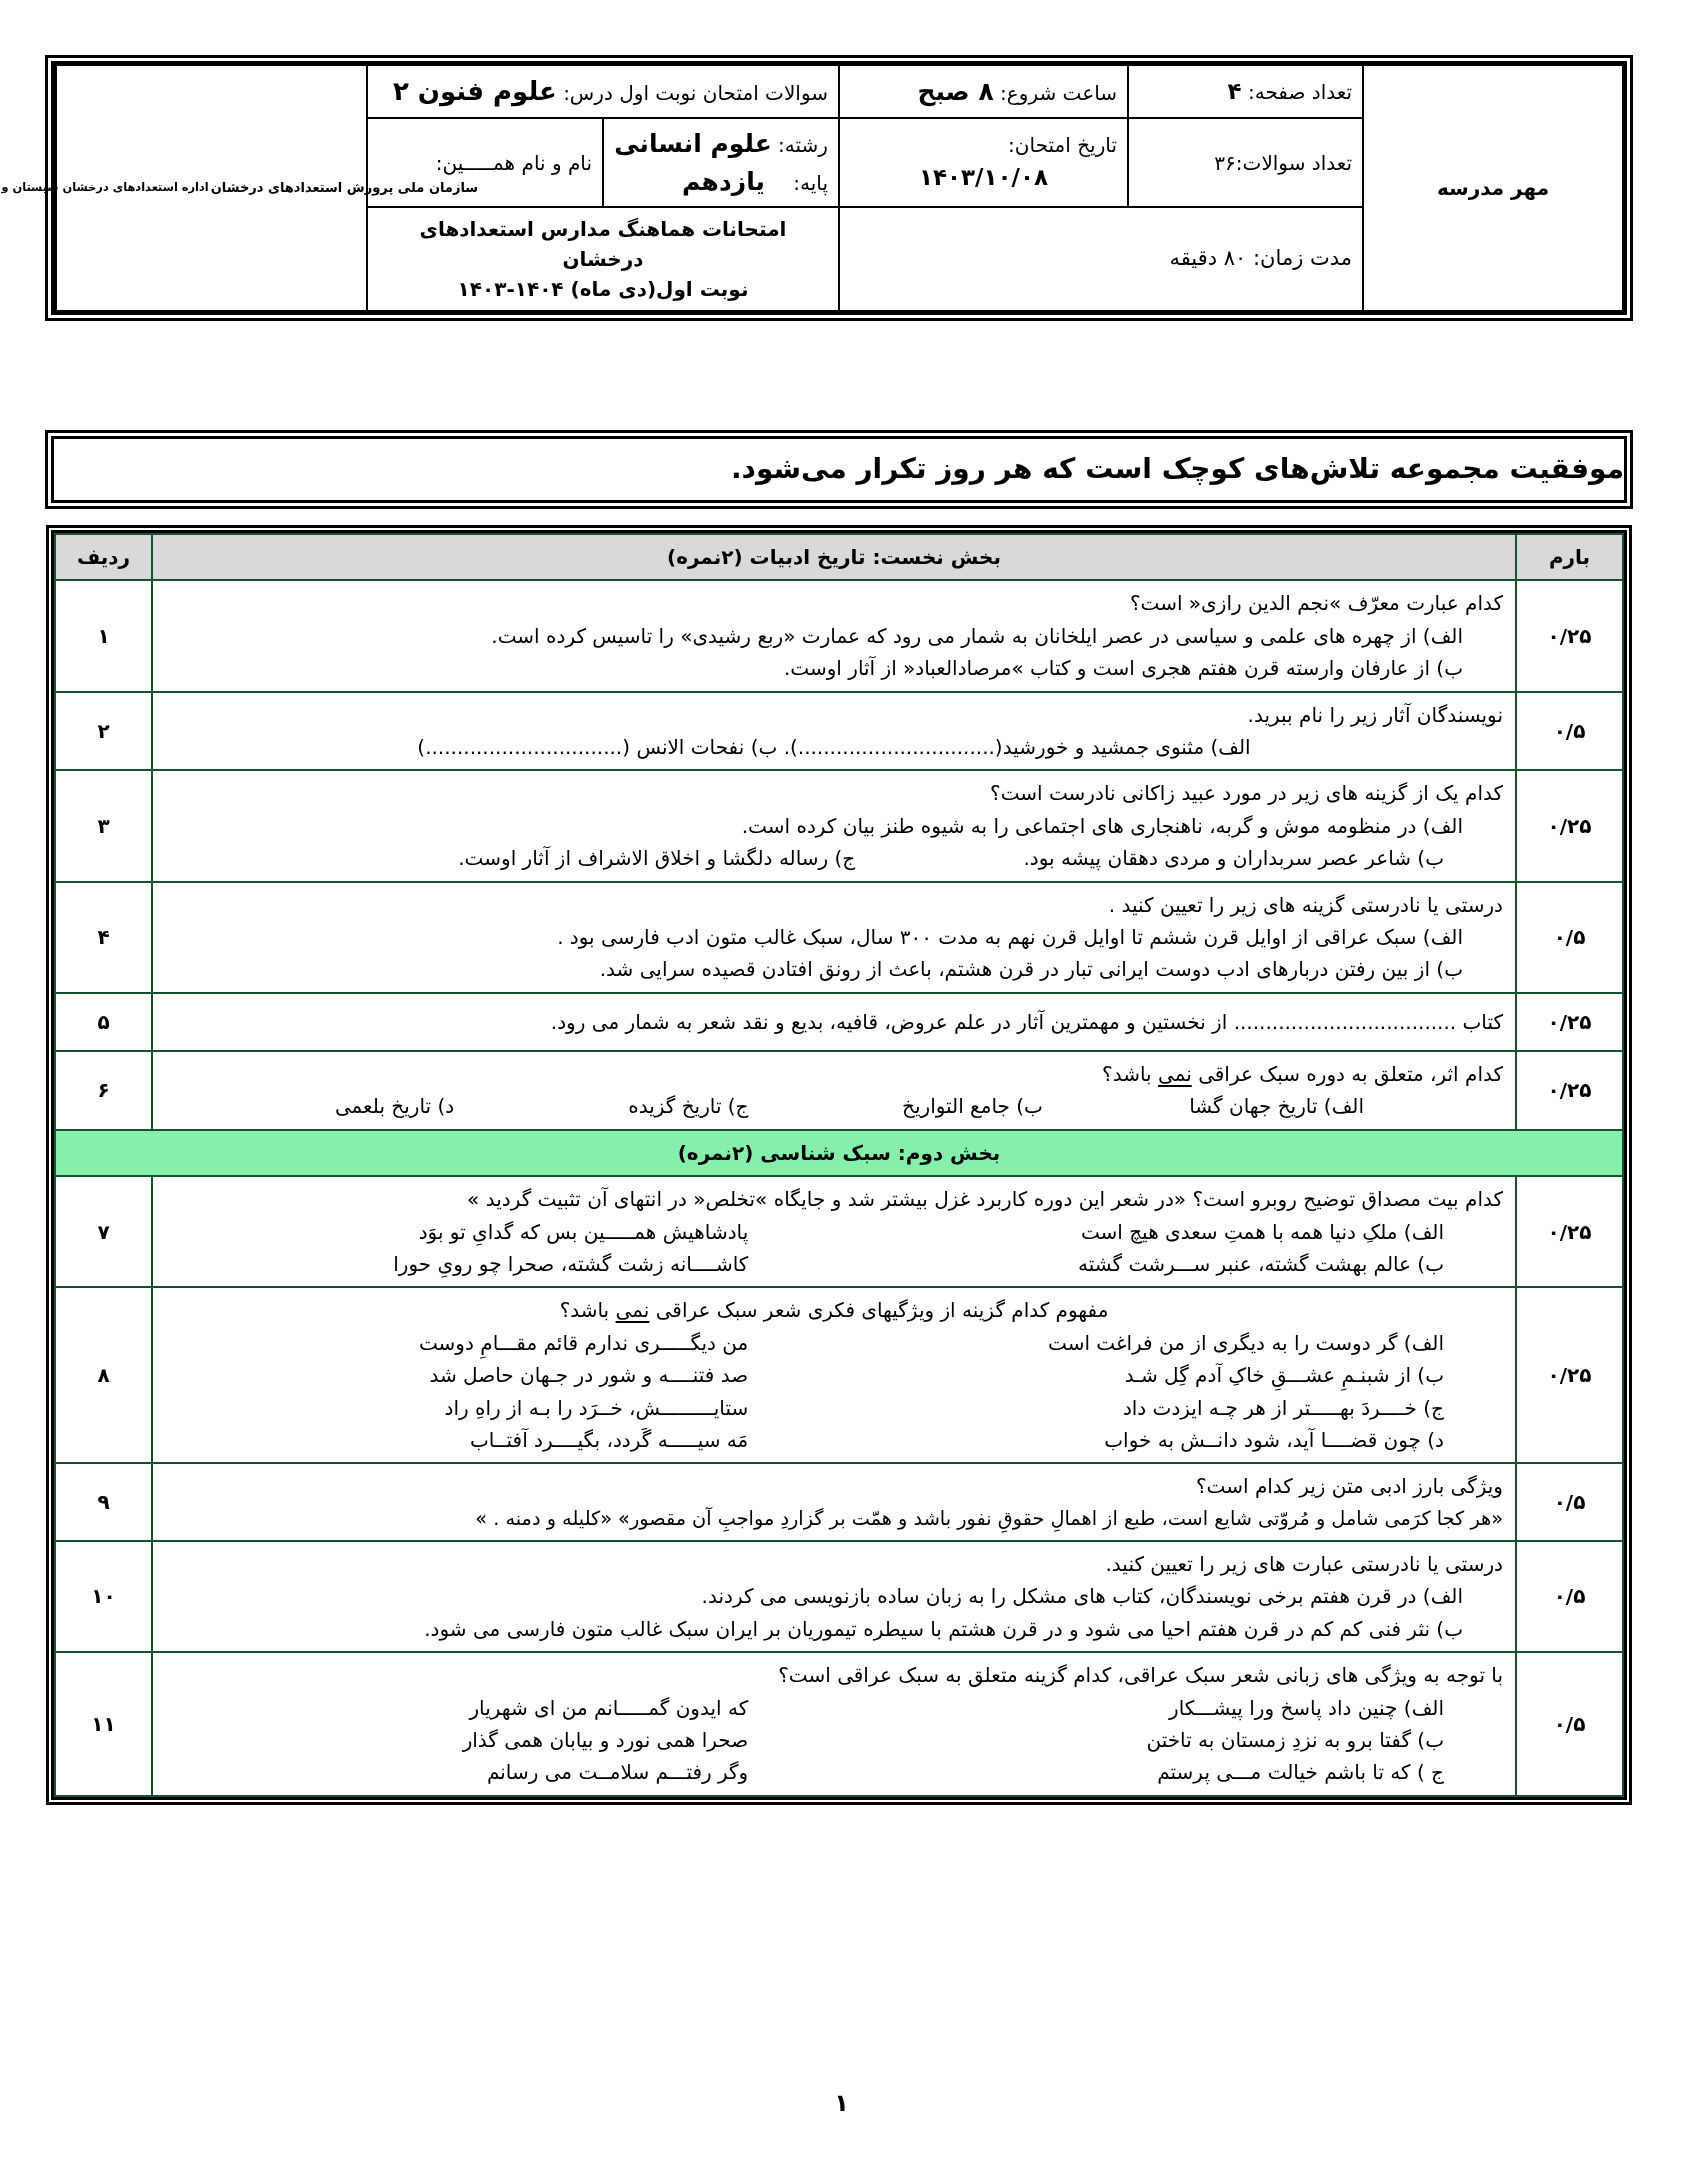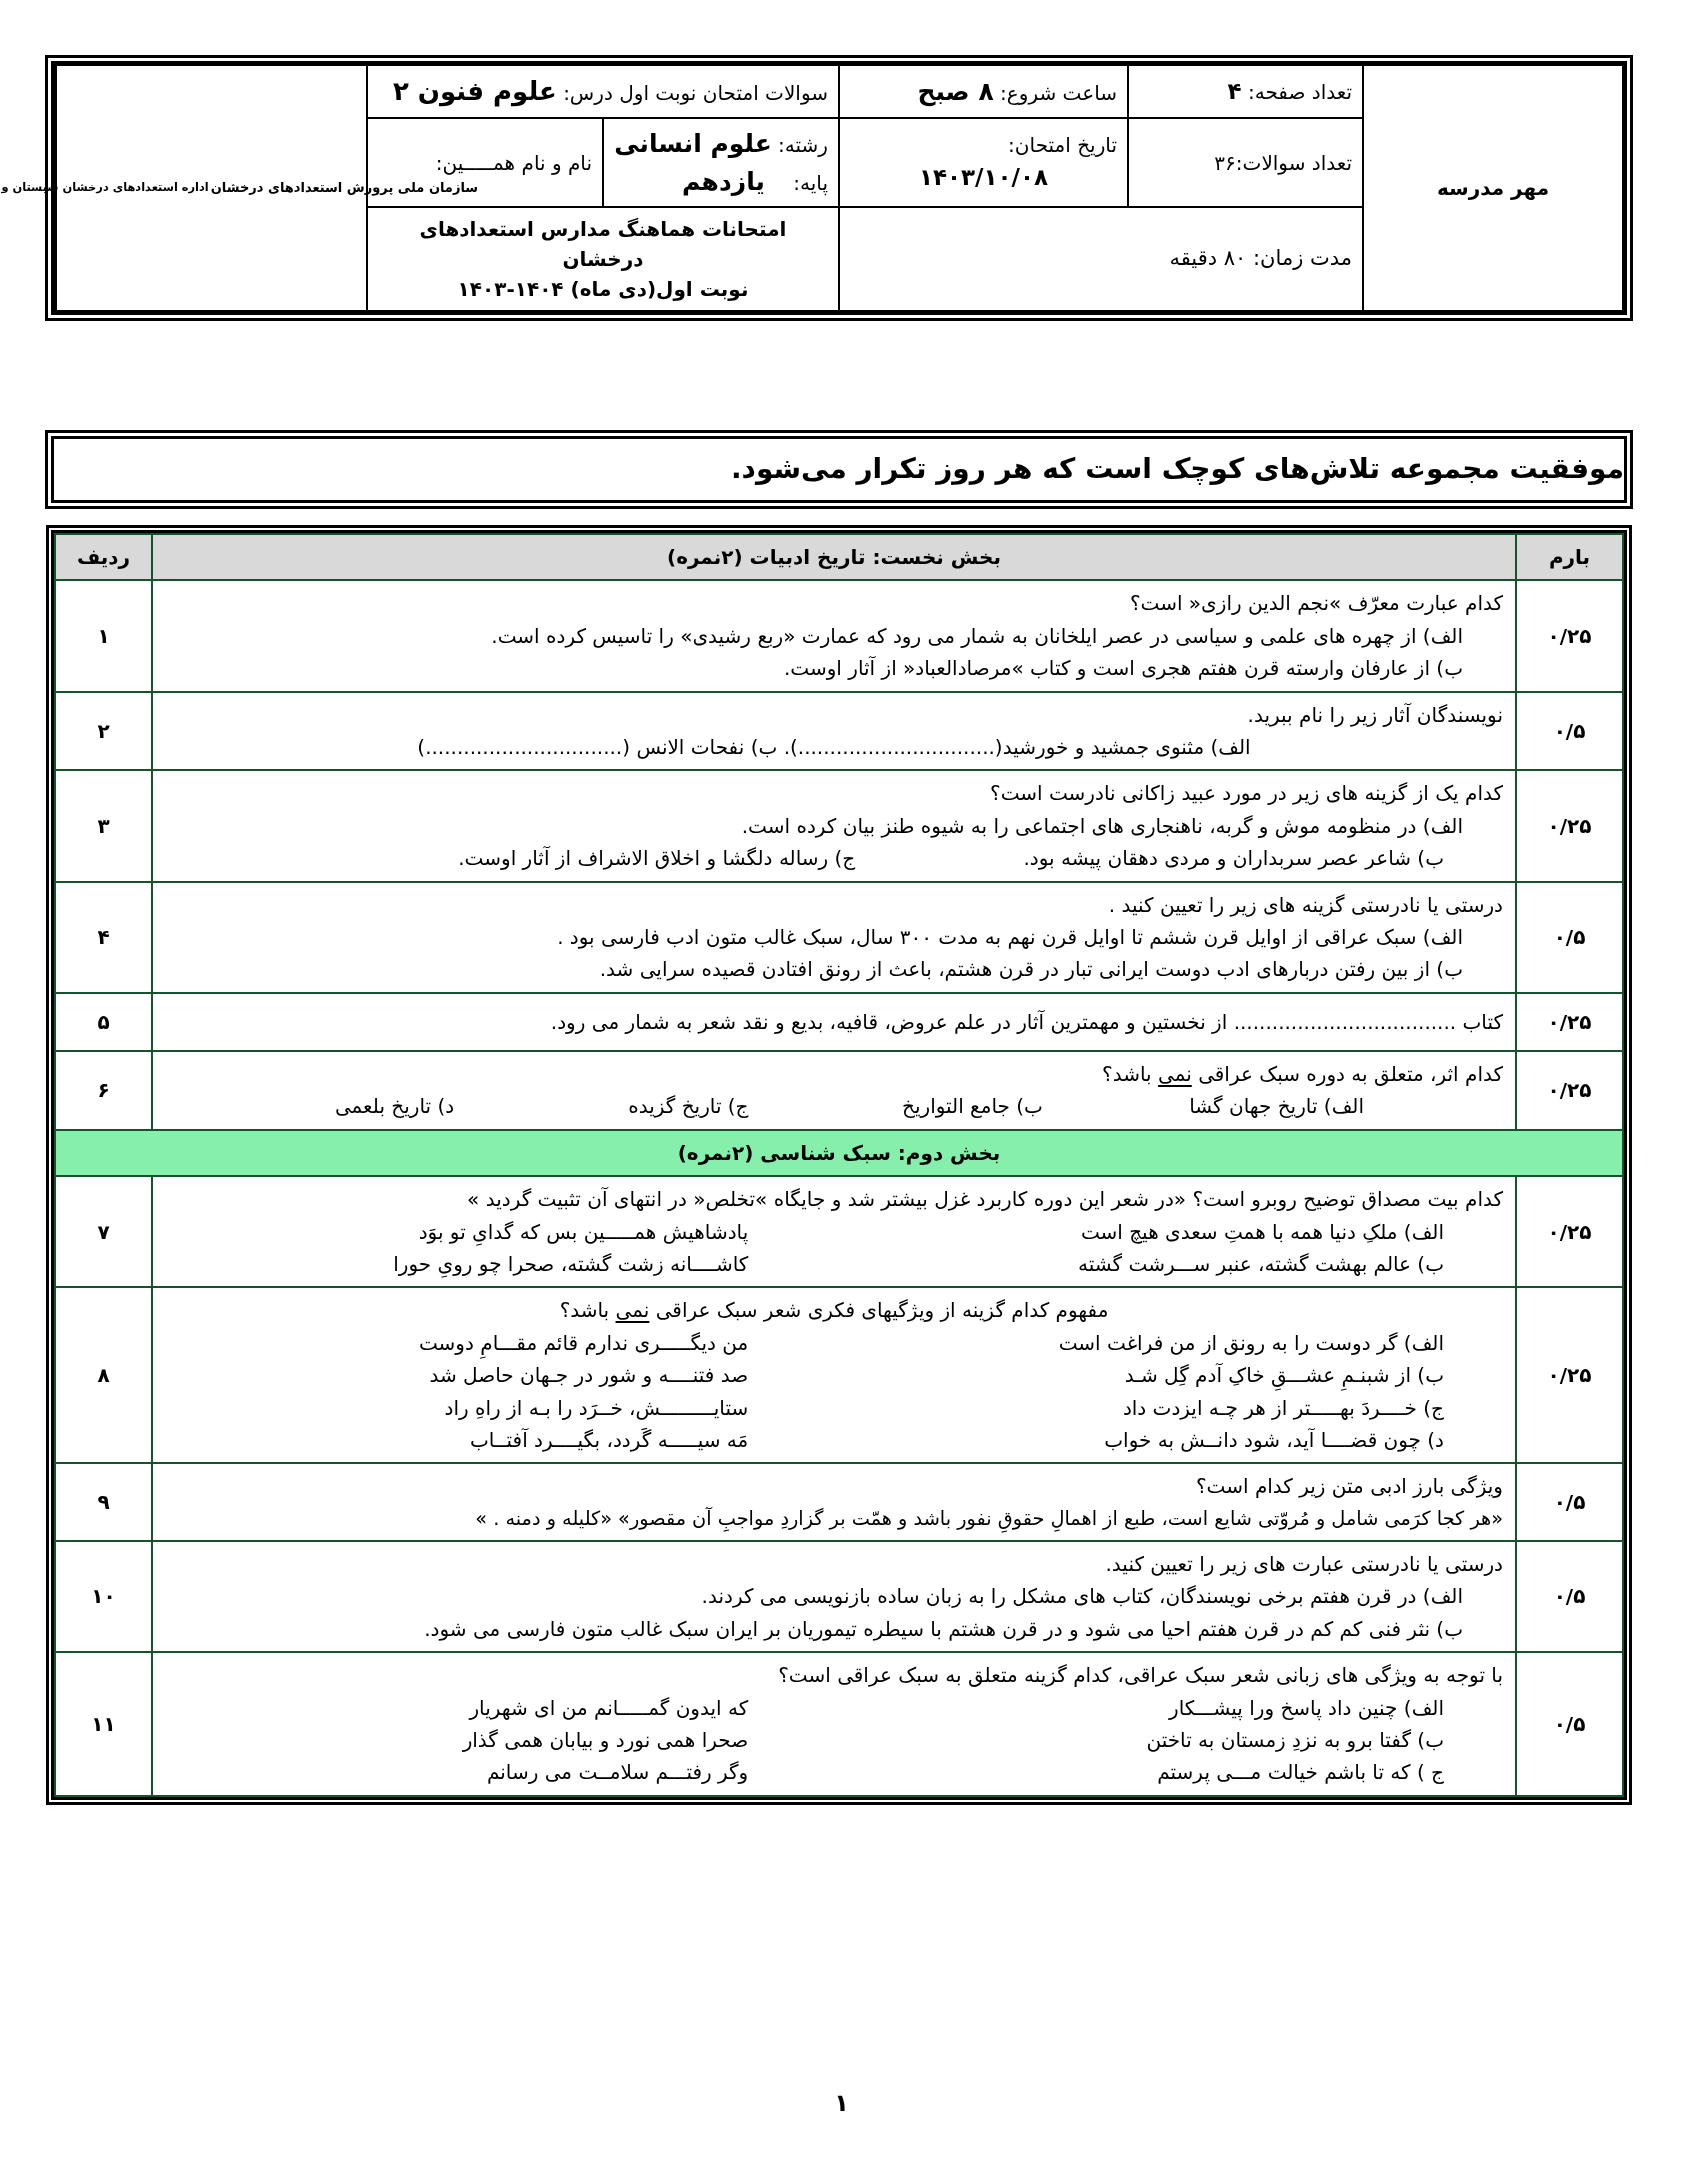--- a/index.html
+++ b/index.html
@@ -325,21 +325,21 @@
           </div>
         </td>
         <td class="col-row">۷</td>
       </tr>
 
       <tr>
         <td class="col-mark">۰/۲۵</td>
         <td class="qbody">
           <div class="qstem" style="text-align:center"><span>مفهوم کدام گزینه از ویژگیهای فکری شعر سبک عراقی </span><span class="u">نمی</span><span> باشد؟</span></div>
           <div class="row2">
-            <span class="c1">الف) گر دوست را به رونق از من فراغت است</span>
+            <span class="c1">الف) گر دوست را به دیگری از من فراغت است</span>
             <span class="c2">من دیگـــــری ندارم قائم مقـــامِ دوست</span>
           </div>
           <div class="row2">
             <span class="c1">ب) از شبنـمِ عشـــقِ خاکِ آدم گِل شـد</span>
             <span class="c2">صد فتنــــه و شور در جـهان حاصل شد</span>
           </div>
           <div class="row2">
             <span class="c1">ج) خــــردَ بهـــــتر از هر چـه ایزدت داد</span>
             <span class="c2">ستایـــــــــش، خــرَد را بـه از راهِ راد</span>
           </div>

